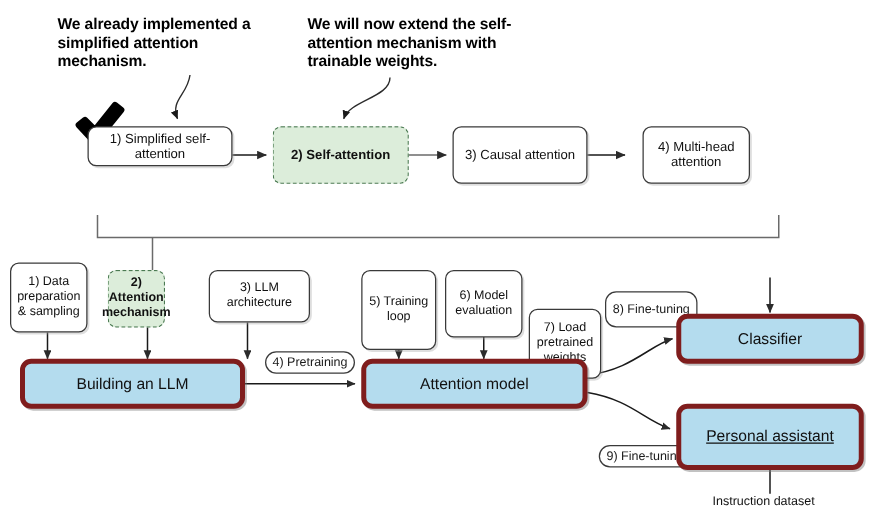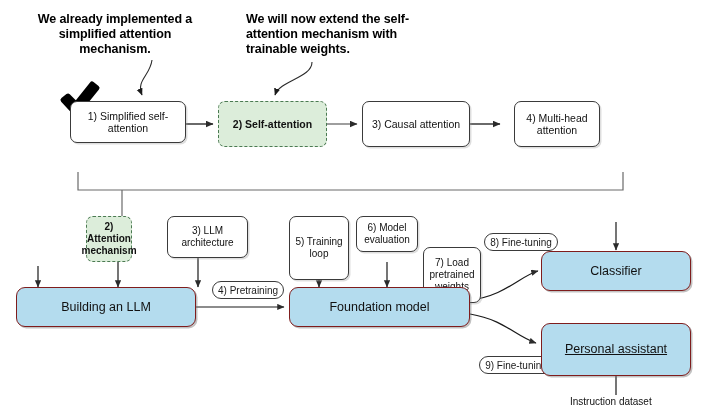--- a/index.html
+++ b/index.html
@@ -9,21 +9,21 @@
   svg.layer{position:absolute;left:0;top:0;width:705px;height:416px;pointer-events:none;}
 
   .cap{position:absolute;font-weight:bold;font-size:12.5px;line-height:15px;
        letter-spacing:-0.1px;color:#000;}
 
   .box{position:absolute;box-sizing:border-box;display:flex;align-items:center;
        justify-content:center;text-align:center;font-size:10.5px;line-height:12.5px;
        border:1px solid #3a3a3a;border-radius:7px;background:#ffffff;color:#111;}
   .box.sm{font-size:10px;line-height:12px;}
   .box.green{background:#dcedda;border:1.4px dashed #4b7a52;font-weight:bold;}
-  .box.blue{background:#b4dcee;border:1px solid #7f1d1d;border-radius:9px;
+  .box.blue{background:#b4dcee;border:4px solid #7f1d1d;border-radius:9px;
             font-size:12.5px;box-shadow:1.5px 1.5px 0 rgba(120,120,120,.45);}
   .box.white-sh{box-shadow:1.5px 1.5px 0 rgba(160,160,160,.35);}
   .pill{position:absolute;box-sizing:border-box;display:flex;align-items:center;
         justify-content:center;border:1px solid #3a3a3a;border-radius:9px;
         background:#fff;font-size:10px;white-space:nowrap;padding:0 4px;}
   .lbl{position:absolute;font-size:10px;color:#111;white-space:nowrap;}
 </style>
 </head>
 <body>
 
@@ -61,78 +61,81 @@
 
     <path d="M470,300 C505,296 520,276 538,271" fill="none" stroke="#1a1a1a" stroke-width="1.2" marker-end="url(#ah)"></path>
     <path d="M470,314 C505,320 515,336 536,343" fill="none" stroke="#1a1a1a" stroke-width="1.2" marker-end="url(#ah)"></path>
 
     <line x1="616" y1="222" x2="616" y2="250" stroke="#1a1a1a" stroke-width="1.2" marker-end="url(#ah)"></line>
     <line x1="616" y1="395" x2="616" y2="362" stroke="#1a1a1a" stroke-width="1.2" marker-end="url(#ah)"></line>
 
     <path d="M63,100 L76,114 L97,88 L92,84 L76,104 L68,96 Z" fill="#000000" stroke="#000000" stroke-width="5" stroke-linejoin="round"></path>
   </svg>
 
-  <div class="cap" style="left:25px;top:12px;width:180px;text-align:center;">We already implemented a simplified attention mechanism.</div>
+  <div class="cap" style="left:46px;top:12px;width:180px;">We already implemented a simplified attention mechanism.</div>
   <div class="cap" style="left:246px;top:12px;width:190px;">We will now extend the self-attention mechanism with trainable weights.</div>
 
-  <div class="box white-sh" style="left:70px;top:101px;width:116px;height:42px;">
+  <div class="box white-sh" style="left:70px;top:101px;width:116px;height:32px;">
     <span>1) Simplified self-attention</span>
   </div>
 
   <div class="box green" style="left:218px;top:101px;width:109px;height:46px;">
     <span>2) Self-attention</span>
   </div>
 
   <div class="box white-sh" style="left:362px;top:101px;width:108px;height:46px;">
     <span>3) Causal attention</span>
   </div>
 
   <div class="box white-sh" style="left:514px;top:101px;width:86px;height:46px;">
     <span>4) Multi-head attention</span>
   </div>
 
+  <div class="box sm white-sh" style="left:8px;top:210px;width:62px;height:56px;">
+    <span>1) Data preparation &amp; sampling</span>
+  </div>
 
   <div class="box sm green" style="left:86px;top:216px;width:46px;height:46px;">
     <span>2) Attention mechanism</span>
   </div>
 
   <div class="box sm white-sh" style="left:167px;top:216px;width:81px;height:42px;">
     <span>3) LLM architecture</span>
   </div>
 
   <div class="box sm white-sh" style="left:289px;top:216px;width:60px;height:64px;">
     <span>5) Training loop</span>
   </div>
 
-  <div class="box sm white-sh" style="left:356px;top:216px;width:62px;height:36px;">
+  <div class="box sm white-sh" style="left:356px;top:216px;width:62px;height:54px;">
     <span>6) Model evaluation</span>
   </div>
 
   <div class="box sm white-sh" style="left:423px;top:210px;width:58px;height:56px;margin-top:37px;">
     <span>7) Load pretrained weights</span>
   </div>
 
-  <div class="pill" style="left:484px;top:233px;width:74px;height:18px;">
+  <div class="pill" style="left:484px;top:233px;width:74px;height:29px;">
     <span>8) Fine-tuning</span>
   </div>
 
   <div class="pill" style="left:212px;top:281px;width:72px;height:18px;">
     <span>4) Pretraining</span>
   </div>
 
   <div class="pill" style="left:479px;top:356px;width:74px;height:18px;">
     <span>9) Fine-tuning</span>
   </div>
 
   <div class="box blue" style="left:16px;top:287px;width:180px;height:40px;">
     <span>Building an LLM</span>
   </div>
 
   <div class="box blue" style="left:289px;top:287px;width:181px;height:40px;">
-    <span>Foundation model</span>
+    <span>Attention model</span>
   </div>
 
   <div class="box blue" style="left:541px;top:251px;width:150px;height:40px;">
     <span>Classifier</span>
   </div>
 
   <div class="box blue" style="left:541px;top:323px;width:150px;height:53px;text-decoration:underline;">
     <span>Personal assistant</span>
   </div>
 

